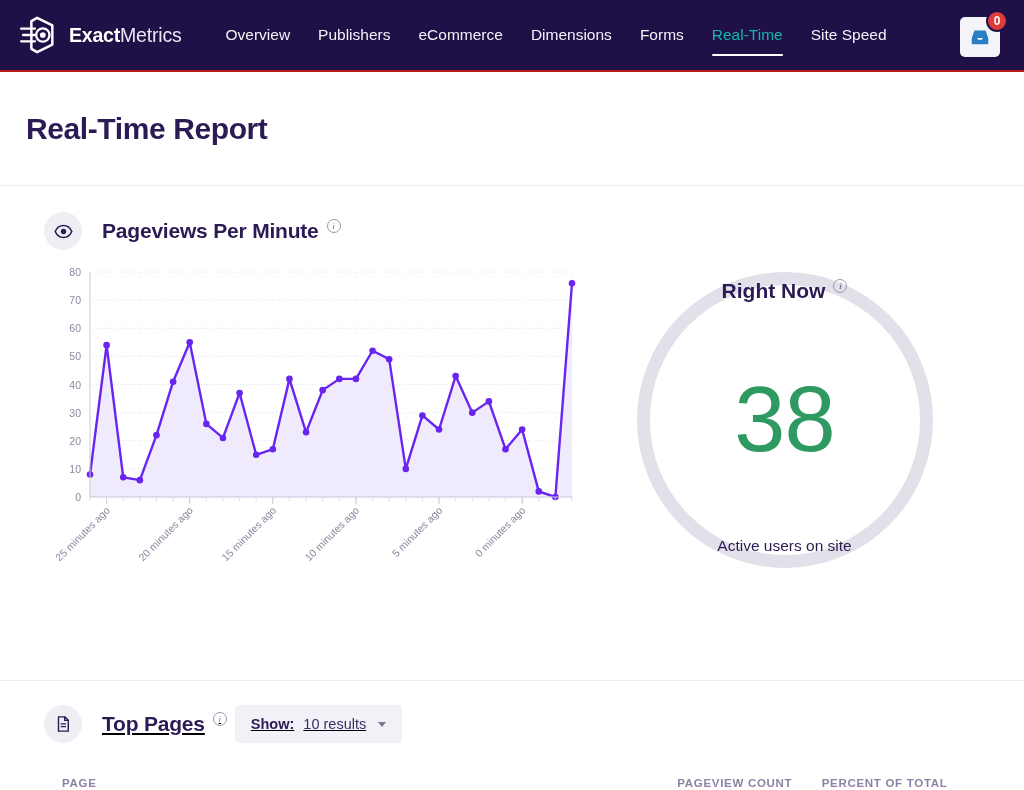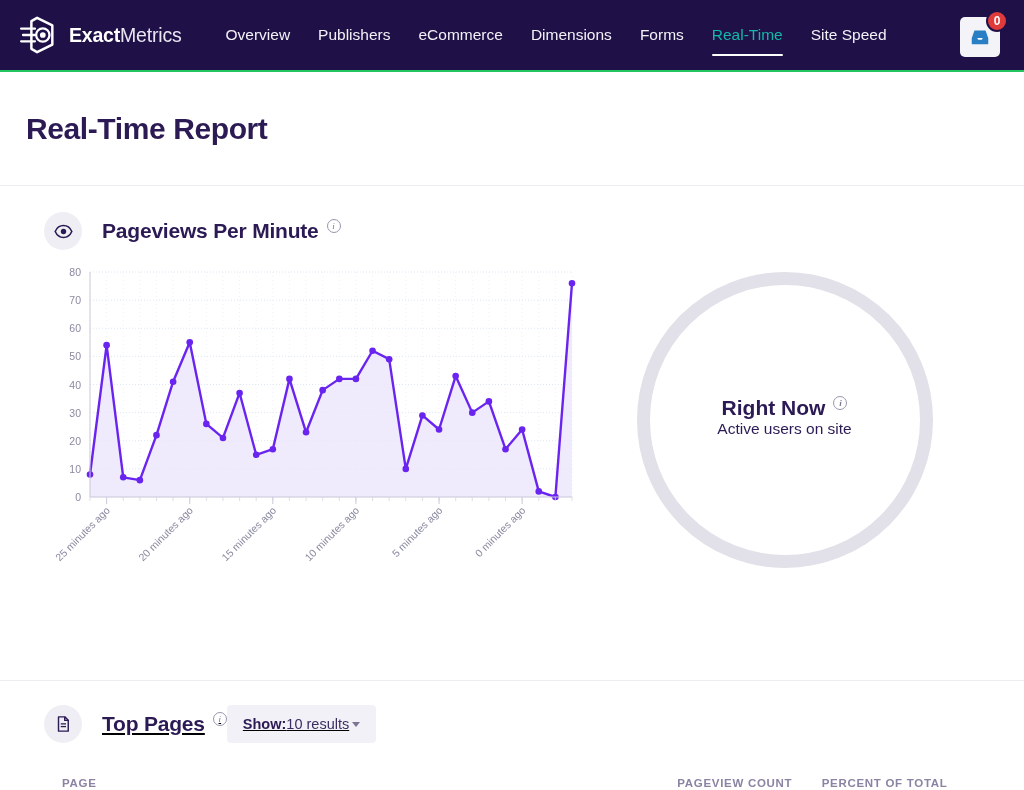--- a/index.html
+++ b/index.html
@@ -12,21 +12,21 @@
   }
 
   
   .topbar {
     height: 72px;
     background: #1f1148;
     display: flex;
     align-items: center;
     padding: 0 0 0 18px;
     position: relative;
-    border-bottom: 2px solid #22c55e;
+    border-bottom: 2px solid #b91c1c;
   }
   .brand {
     display: flex;
     align-items: center;
     gap: 9px;
     margin-right: 30px;
   }
   .brand-logo { width: 42px; height: 40px; display: block; flex: none; }
   .brand-text {
     color: #ffffff;
@@ -161,21 +161,21 @@
     padding-top: 22px;
   }
 
   .gauge {
     width: 296px; height: 296px;
     border-radius: 50%;
     border: 13px solid #e2e0e8;
     display: flex;
     flex-direction: column;
     align-items: center;
-    justify-content: center;
+    justify-content: space-between;
     background: #fff;
   }
   .gauge-title {
     font-size: 21px;
     font-weight: 700;
     color: #2b1a54;
     display: flex;
     align-items: flex-start;
     margin-top: -6px;
   }
@@ -200,22 +200,24 @@
     text-decoration: underline;
   }
   .show-select {
     background: #f2f1f7;
     border-radius: 4px;
     padding: 11px 16px;
     font-size: 14.5px;
     color: #3b2d63;
     display: flex;
     align-items: center;
+    gap: 9px;
     cursor: pointer;
     white-space: nowrap;
+    margin-left: 8px;
   }
   .show-select b { font-weight: 700; color: #2b1a54; }
   .caret {
     width: 0; height: 0;
     border-left: 4.5px solid transparent;
     border-right: 4.5px solid transparent;
     border-top: 5px solid #7d7593;
     margin-left: 3px;
   }
 
@@ -420,20 +422,21 @@
           <line x1="528" x2="528" y1="233" y2="237" stroke="#d6d6e2" stroke-width="0.8"></line>
         </svg>
     </div>
 
     <div class="gauge-box">
       <div class="gauge">
         <div class="gauge-title">
           <span>Right Now</span>
           <span class="info-i">i</span>
         </div>
+        <div class="gauge-number">38</div>
         <div class="gauge-sub">Active users on site</div>
       </div>
     </div>
 
   </div>
 </div>
 
 <div class="rule"></div>
 
 <div class="section">

